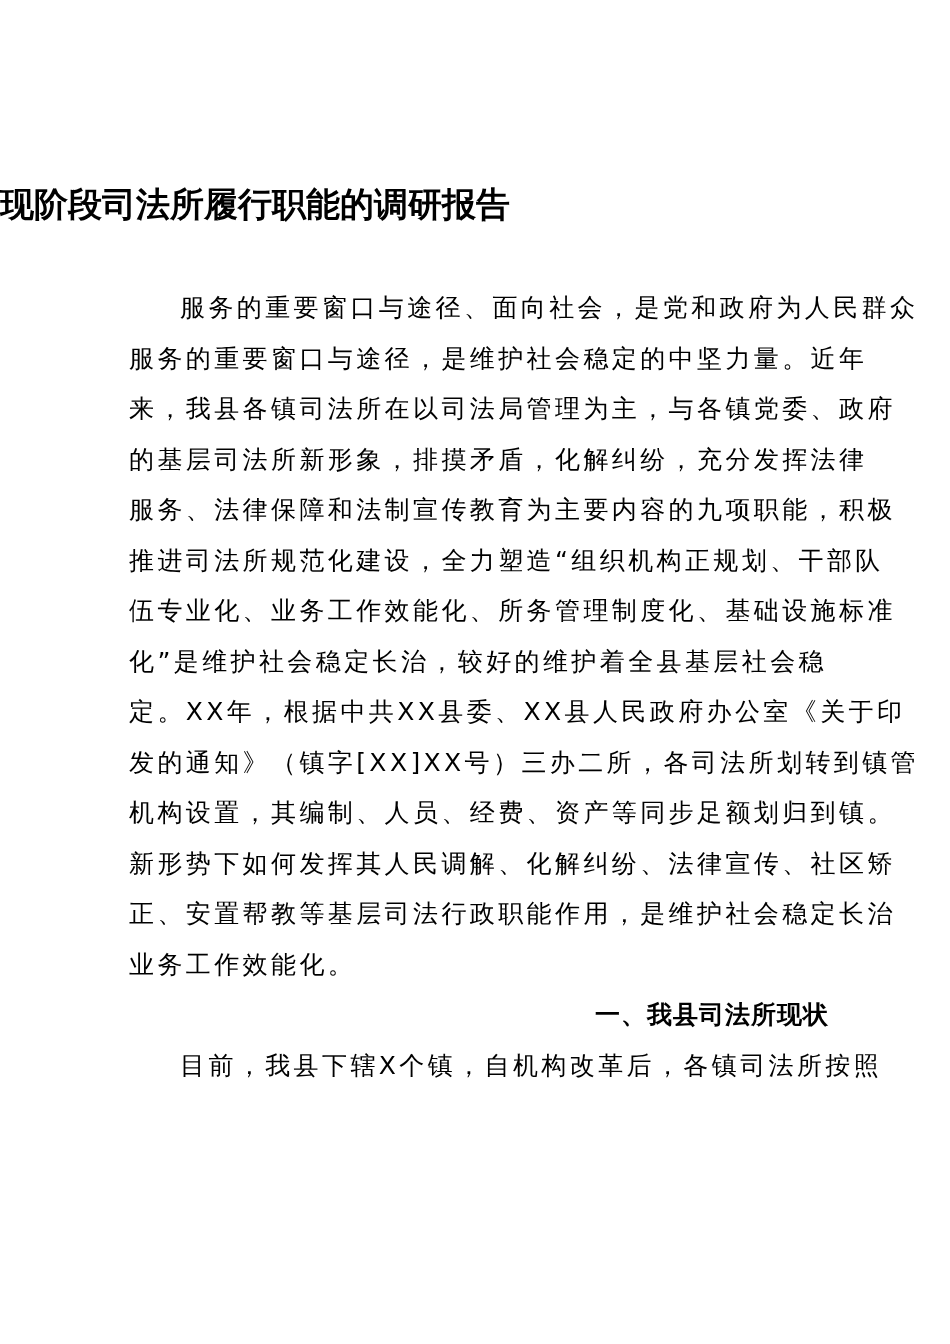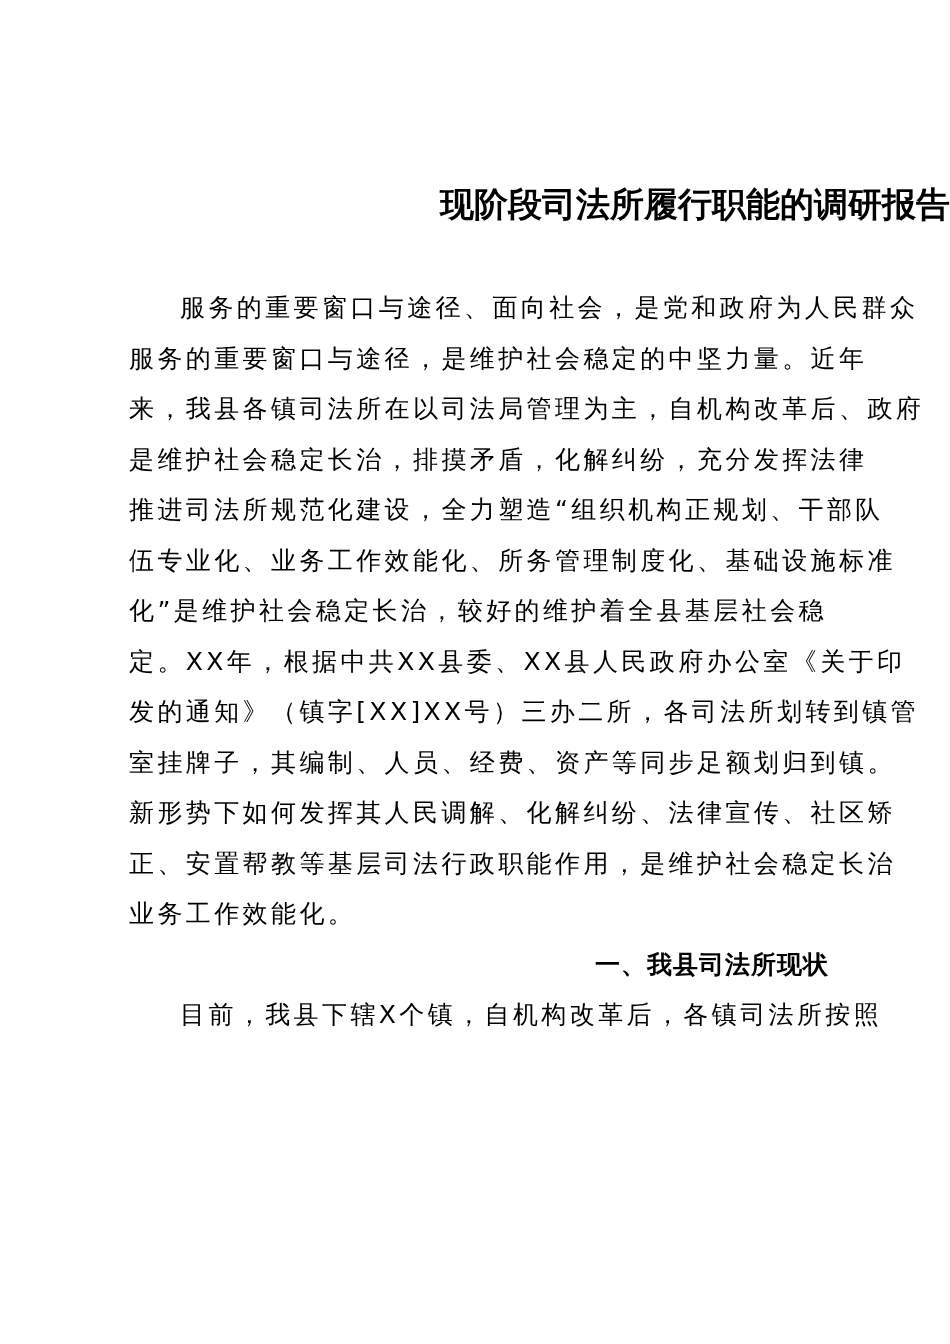--- a/index.html
+++ b/index.html
@@ -21,21 +21,21 @@
       top: 0;
       width: 950px;
       height: 1344px;
       background: #ffffff;
     }
     .title {
       position: absolute;
       left: 0;
       width: 950px;
       top: 180px;
-      text-align: right;
+      text-align: left;
       font-family: "DejaVu Sans", "Liberation Sans", sans-serif;
       font-weight: bold;
       font-size: 34px;
       line-height: 48px;
       letter-spacing: 0px;
     }
     .body-text {
       position: absolute;
       left: 129px;
       top: 283px;
@@ -62,27 +62,28 @@
   </style>
 </head>
 <body>
 
 <div class="page">
   <div class="title">现阶段司法所履行职能的调研报告</div>
 
   <div class="body-text">
     <div class="line indent">服务的重要窗口与途径、面向社会，是党和政府为人民群众</div>
     <div class="line">服务的重要窗口与途径，是维护社会稳定的中坚力量。近年</div>
-    <div class="line">来，我县各镇司法所在以司法局管理为主，自机构改革后、政府</div>
-    <div class="line">是维护社会稳定长治，排摸矛盾，化解纠纷，充分发挥法律</div>
+    <div class="line">来，我县各镇司法所在以司法局管理为主，与各镇党委、政府</div>
+    <div class="line">的基层司法所新形象，排摸矛盾，化解纠纷，充分发挥法律</div>
+    <div class="line">服务、法律保障和法制宣传教育为主要内容的九项职能，积极</div>
     <div class="line">推进司法所规范化建设，全力塑造“组织机构正规划、干部队</div>
     <div class="line">伍专业化、业务工作效能化、所务管理制度化、基础设施标准</div>
     <div class="line">化”是维护社会稳定长治，较好的维护着全县基层社会稳</div>
     <div class="line">定。XX年，根据中共XX县委、XX县人民政府办公室《关于印</div>
     <div class="line">发的通知》（镇字[XX]XX号）三办二所，各司法所划转到镇管</div>
-    <div class="line">室挂牌子，其编制、人员、经费、资产等同步足额划归到镇。</div>
+    <div class="line">机构设置，其编制、人员、经费、资产等同步足额划归到镇。</div>
     <div class="line">新形势下如何发挥其人民调解、化解纠纷、法律宣传、社区矫</div>
     <div class="line">正、安置帮教等基层司法行政职能作用，是维护社会稳定长治</div>
     <div class="line">业务工作效能化。</div>
     <div class="line heading">一、我县司法所现状</div>
     <div class="line indent">目前，我县下辖X个镇，自机构改革后，各镇司法所按照</div>
   </div>
 </div>
 
 </body></html>

